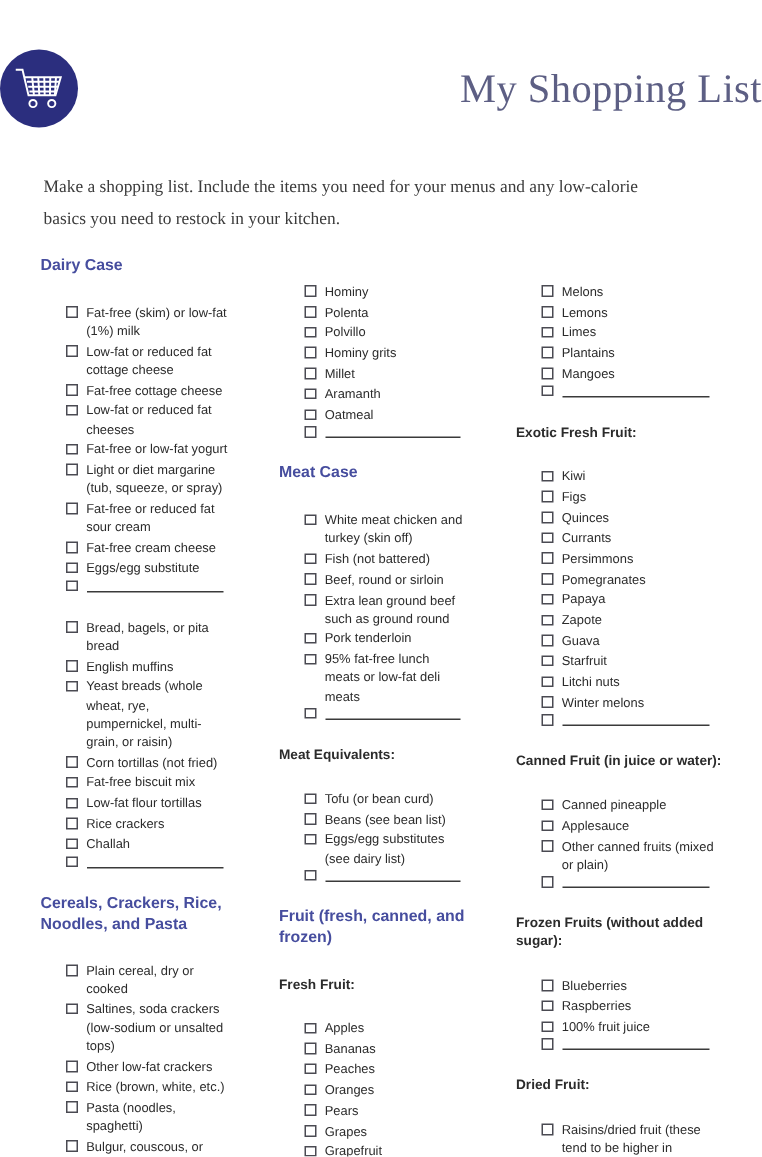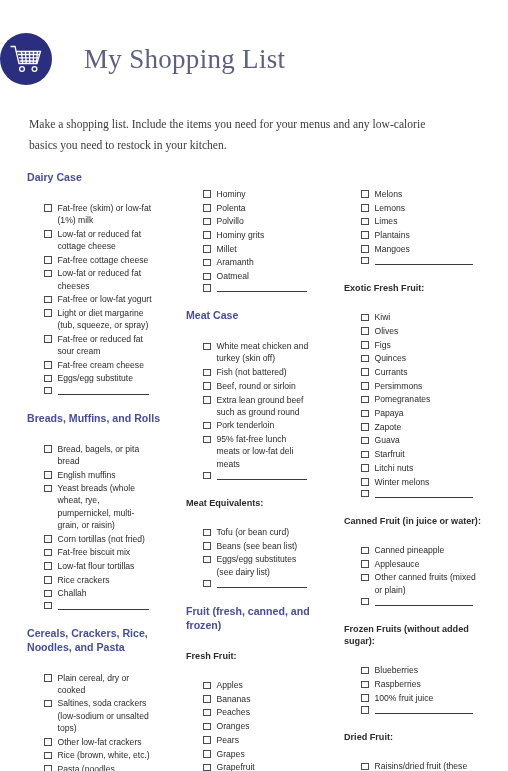--- a/index.html
+++ b/index.html
@@ -10,21 +10,21 @@
     background: #ffffff;
     font-family: "Liberation Sans", sans-serif;
     overflow: hidden;
     position: relative;
   }
 
   
   .header {
     display: flex;
     align-items: center;
-    justify-content: flex-start;
+    justify-content: space-between;
     gap: 32px;
     padding-top: 26px;
     height: 92px;
   }
   .cart-badge {
     width: 52px;
     height: 52px;
     border-radius: 50%;
     background: #2b2e7e;
     flex: 0 0 auto;
@@ -163,21 +163,20 @@
         </li>
         <li>
           <span class="cb"></span>
           <span class="itxt">Eggs/egg substitute</span>
         </li>
         <li class="blank">
           <span class="cb"></span>
           <span class="rule"></span>
         </li>
       </ul>
-      <div class="sec-title sec-gap">Breads, Muffins, and Rolls</div>
       <ul class="items">
         <li>
           <span class="cb"></span>
           <span class="itxt">Bread, bagels, or pita bread</span>
         </li>
         <li>
           <span class="cb"></span>
           <span class="itxt">English muffins</span>
         </li>
         <li>
@@ -392,24 +391,20 @@
         </li>
       </ul>
       <div class="sub-title sub-gap">Exotic Fresh Fruit:</div>
       <ul class="items">
         <li>
           <span class="cb"></span>
           <span class="itxt">Kiwi</span>
         </li>
         <li>
           <span class="cb"></span>
-          <span class="itxt">Olives</span>
-        </li>
-        <li>
-          <span class="cb"></span>
           <span class="itxt">Figs</span>
         </li>
         <li>
           <span class="cb"></span>
           <span class="itxt">Quinces</span>
         </li>
         <li>
           <span class="cb"></span>
           <span class="itxt">Currants</span>
         </li>

